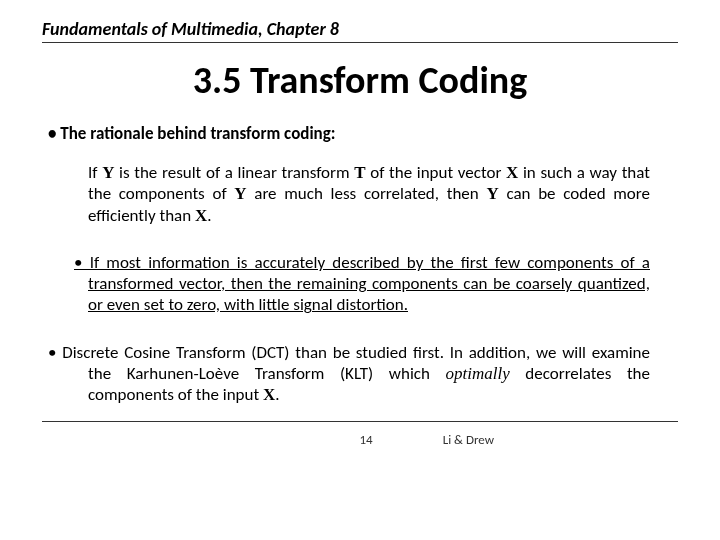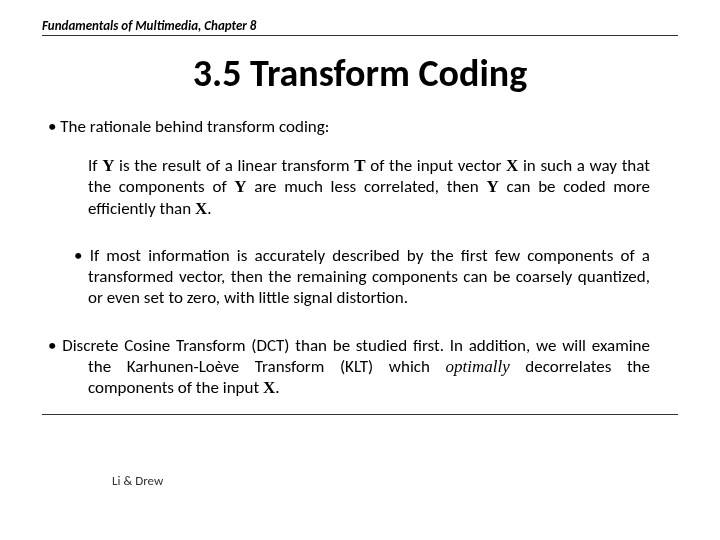--- a/index.html
+++ b/index.html
@@ -6,56 +6,57 @@
   body {
     width: 720px;
     height: 540px;
     background: #fff;
     font-family: Calibri, 'Segoe UI', Arial, sans-serif;
     color: #000;
     position: relative;
     padding: 18px 42px 0 42px;
   }
   .header {
-    font-size: 13px;
+    font-size: 18px;
     font-weight: bold;
     font-style: italic;
     padding-bottom: 2px;
   }
   .rule-top {
     border-top: 1px solid #333;
     margin-bottom: 14px;
   }
   .title {
     text-align: center;
     font-size: 38px;
     font-weight: bold;
     margin-bottom: 20px;
   }
   .bullet1 {
     font-size: 17px;
-    font-weight: normal;
+    font-weight: bold;
     margin: 0 6px 18px 6px;
   }
   .indent {
     font-size: 17px;
     margin: 17px 28px 26px 46px;
     text-align: justify;
     line-height: 1.25;
   }
   .bullet2 {
     font-size: 17px;
     margin: 0 28px 26px 18px;
     text-align: justify;
     line-height: 1.25;
   }
   .bullet2 .hang {
     display: block;
     padding-left: 28px;
     text-indent: -14px;
+    text-decoration: underline;
   }
   .bullet3 {
     font-size: 17px;
     margin: 0 28px 16px 6px;
     text-align: justify;
     line-height: 1.25;
   }
   .bullet3 .hang {
     display: block;
     padding-left: 40px;
@@ -69,21 +70,21 @@
   .rule-bot {
     border-top: 1px solid #333;
     margin: 0 0 10px 0;
   }
   .footer {
     display: flex;
     font-size: 13px;
     color: #333;
   }
   .footer .pg { flex: 0 0 52%; text-align: right; }
-  .footer .au { flex: 0 0 48%; padding-left: 70px; margin-top: 48px; }
+  .footer .au { flex: 0 0 48%; padding-left: 70px; }
 </style>
 </head>
 <body>
 
 <div class="header">Fundamentals of Multimedia, Chapter 8</div>
 <div class="rule-top"></div>
 
 <div class="title">3.5 Transform Coding</div>
 
 <div class="bullet1">• The rationale behind transform coding:</div>
@@ -98,14 +99,15 @@
 
 <div class="bullet3">
   <span class="hang">
     <span>• Discrete Cosine Transform (DCT) than be studied first. In addition, we will examine the Karhunen-Loève Transform (KLT) which </span><span class="ital">optimally</span><span> decorrelates the components of the input </span><span class="mathvar">X</span><span>.</span>
   </span>
 </div>
 
 <div class="rule-bot"></div>
 
 <div class="footer">
+  <div class="pg">14</div>
   <div class="au">Li &amp; Drew</div>
 </div>
 
 </body></html>

